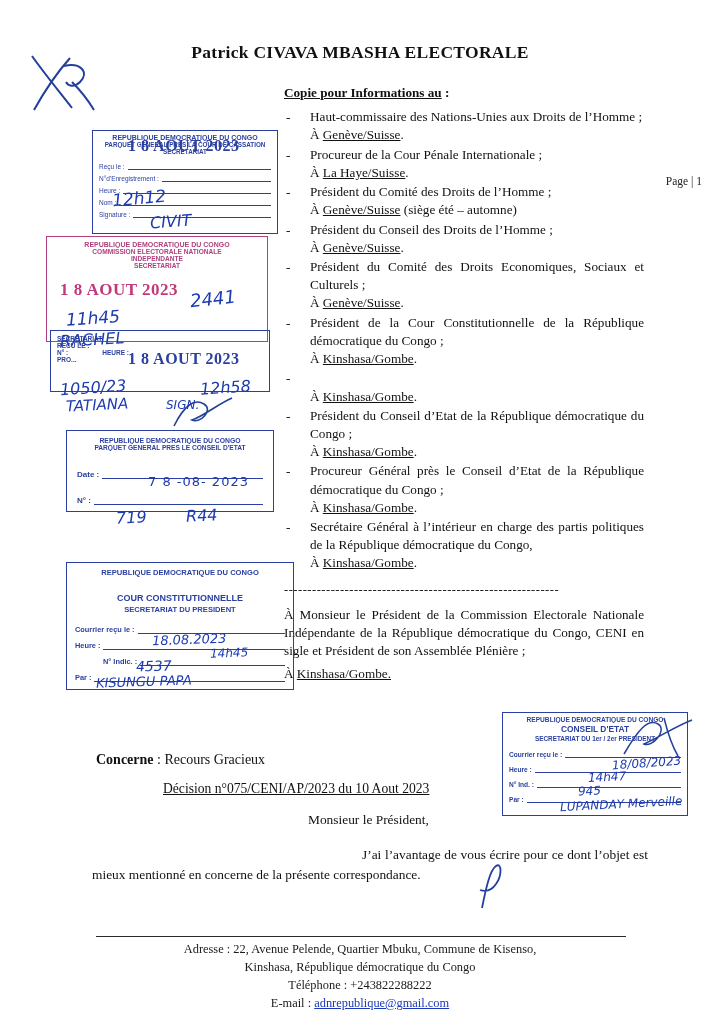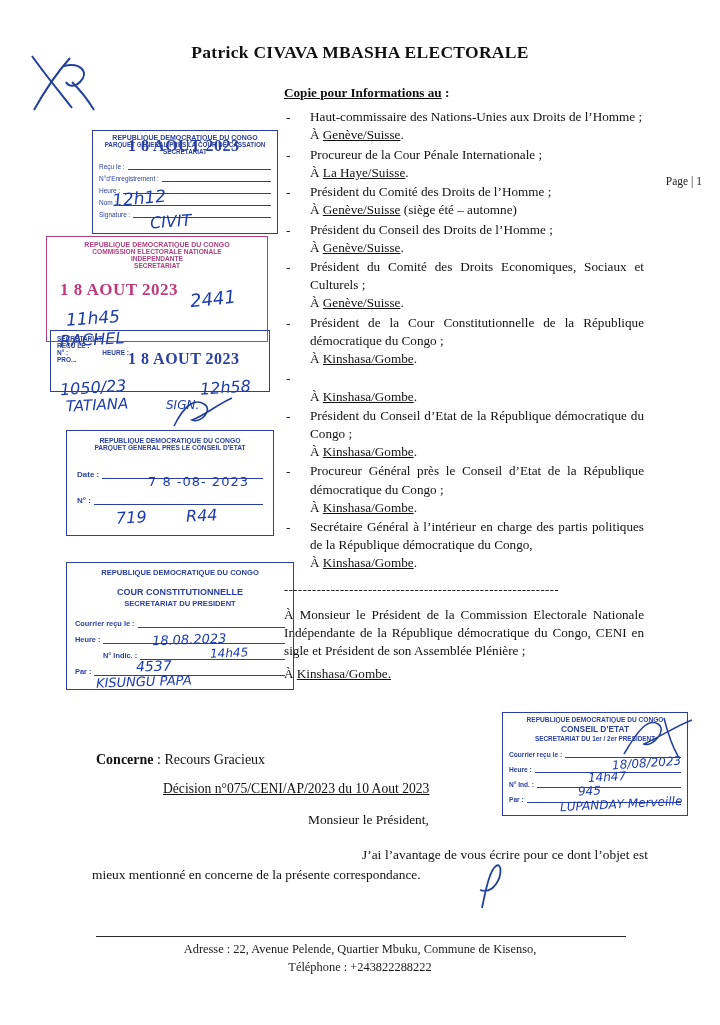--- a/index.html
+++ b/index.html
@@ -200,21 +200,21 @@
   .ul-fill {
     flex: 1;
     border-bottom: 1px solid currentColor;
     height: 11px;
   }
 
   
   #stamp-cour-cassation { left: 92px; top: 130px; width: 186px; height: 104px; }
   #stamp-ceni          { left: 46px; top: 236px; width: 222px; height: 106px; }
   #stamp-ceni2         { left: 50px; top: 330px; width: 220px; height: 62px; }
-  #stamp-conseil-etat  { left: 66px; top: 430px; width: 208px; height: 106px; }
+  #stamp-conseil-etat  { left: 66px; top: 430px; width: 208px; height: 82px; }
   #stamp-cour-const    { left: 66px; top: 562px; width: 228px; height: 128px; }
   #stamp-conseil-etat2 { left: 502px; top: 712px; width: 186px; height: 104px; }
 
   .big-date {
     position: absolute;
     font-weight: bold;
     letter-spacing: 0.5px;
     white-space: nowrap;
   }
   .bigdate-1 { left: 128px; top: 137px; font-size: 16px; color: #2a3fa0; }
@@ -387,21 +387,21 @@
           <span class="ul-fill"></span>
         </div>
     </div>
   </div>
   <div class="scrawl" style="left:148px; top:474px; font-size:13px; font-style:normal; letter-spacing:1px;">7 8 -08- 2023</div>
   <div class="scrawl" style="left:116px; top:508px; font-size:16px; transform:rotate(-3deg);">719</div>
   <div class="scrawl" style="left:186px; top:506px; font-size:16px; transform:rotate(-3deg);">R44</div>
 
   <div class="stamp stamp-blue" id="stamp-cour-const">
     <div class="st-line" style="font-size:7.6px;font-weight:bold;margin-top:5px;">REPUBLIQUE DEMOCRATIQUE DU CONGO</div>
-    <div class="st-line" style="font-size:9px;font-weight:bold;margin-top:10px;">COUR CONSTITUTIONNELLE</div>
+    <div class="st-line" style="font-size:9px;font-weight:bold;margin-top:16px;">COUR CONSTITUTIONNELLE</div>
     <div class="st-line" style="font-size:7.6px;font-weight:bold;margin-top:2px;">SECRETARIAT DU PRESIDENT</div>
     <div style="padding:8px 8px 0 8px;font-size:7.4px;font-weight:bold;">
       <div class="rowline">
           <span>Courrier reçu le :</span>
           <span class="ul-fill"></span>
         </div>
       <div class="rowline" style="margin-top:4px;">
           <span>Heure :</span>
           <span class="ul-fill"></span>
         </div>
@@ -448,16 +448,20 @@
   <div class="scrawl" style="left:578px; top:784px; font-size:12px; transform:rotate(-3deg);">945</div>
   <div class="scrawl" style="left:560px; top:797px; font-size:12px; transform:rotate(-3deg);">LUPANDAY Merveille</div>
   <svg style="position:absolute;left:618px;top:714px;width:80px;height:50px;" viewBox="0 0 80 50">
     <path d="M6 40 C20 16 30 4 40 10 C50 16 34 34 26 30 C40 24 58 12 74 6" stroke="#23409a" stroke-width="1.5" fill="none"></path>
     <path d="M46 4 C50 20 54 32 60 42" stroke="#23409a" stroke-width="1.5" fill="none"></path>
   </svg>
 
   <div class="footer-rule"></div>
   <div class="footer">
     <div>Adresse : 22, Avenue Pelende, Quartier Mbuku, Commune de Kisenso,</div>
+    <div>Kinshasa, République démocratique du Congo</div>
     <div>Téléphone : +243822288222</div>
+    <div>
+      <span>E-mail : </span><span class="mail">adnrepublique@gmail.com</span>
+    </div>
   </div>
 
 </div>
 
 </body></html>

